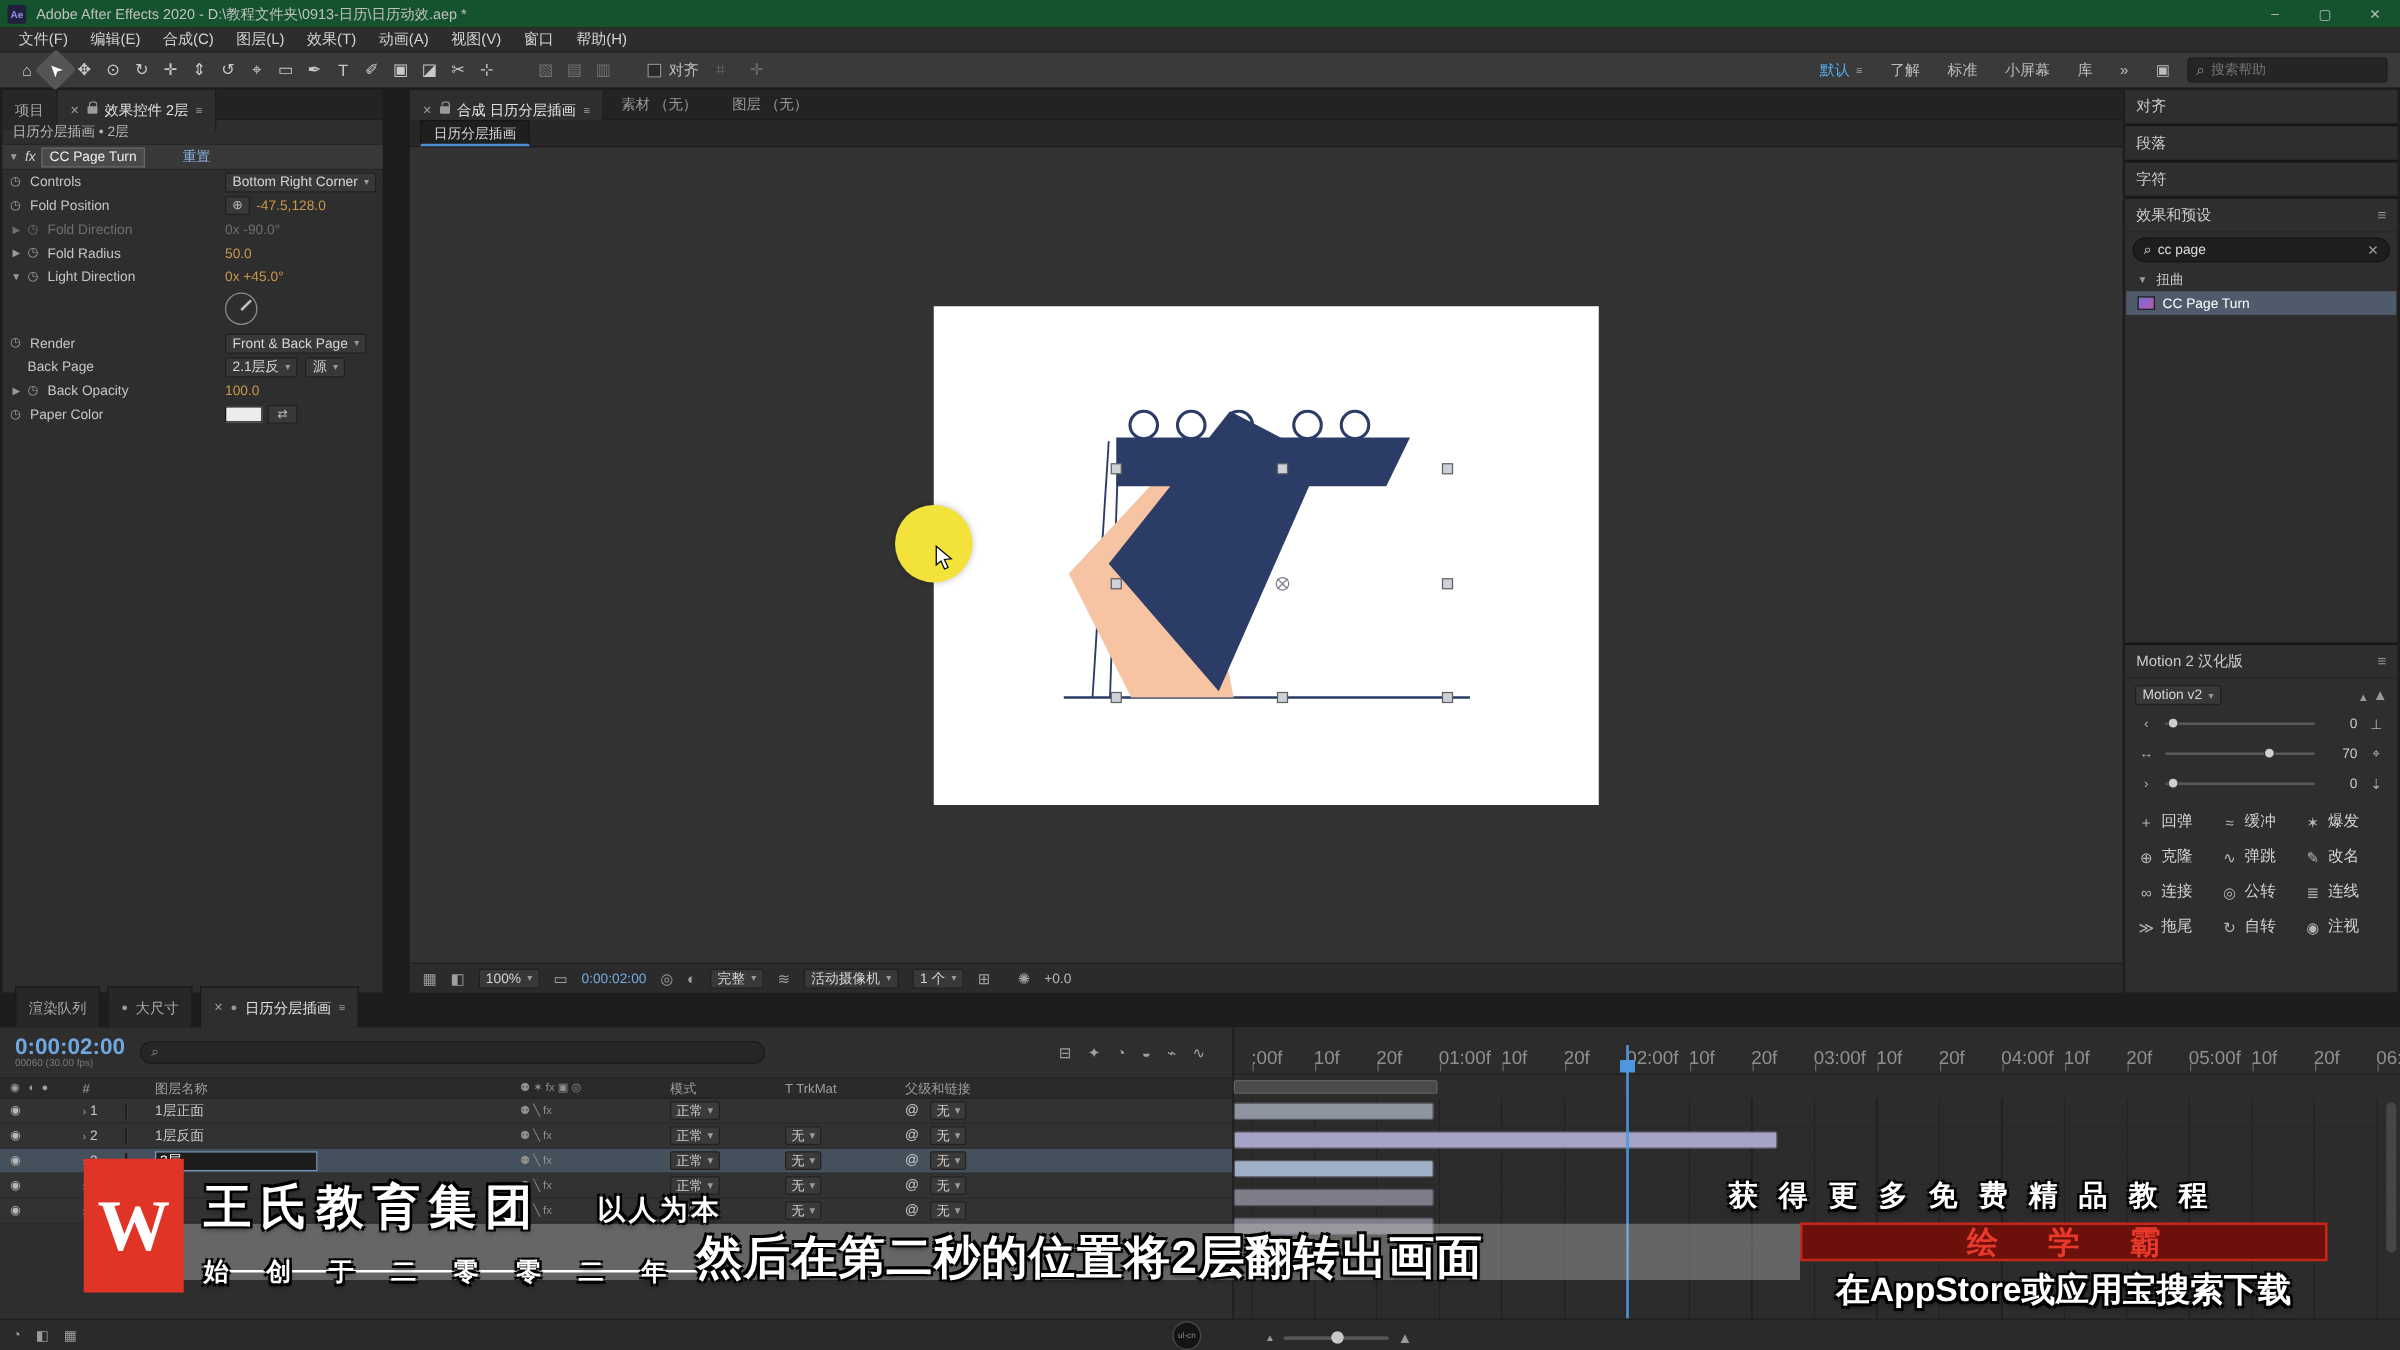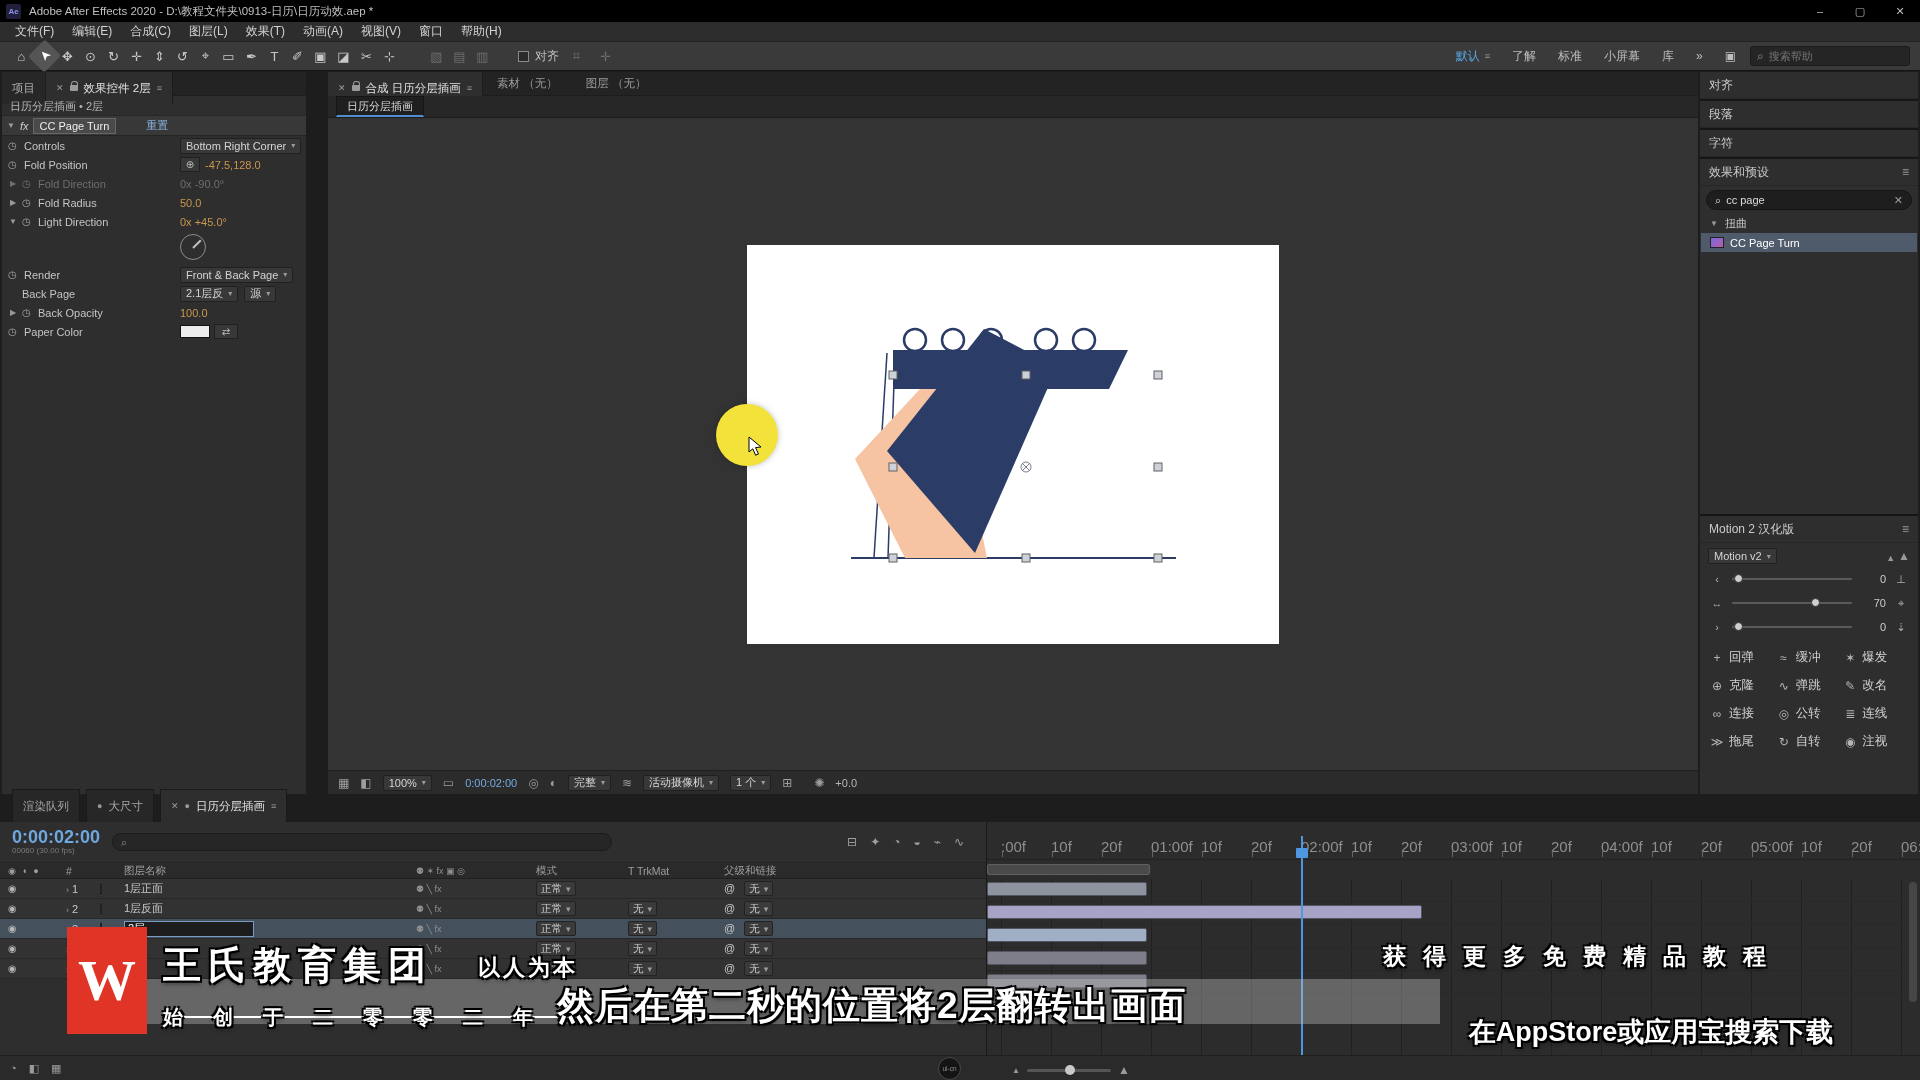--- a/index.html
+++ b/index.html
@@ -1,21 +1,21 @@
 <!DOCTYPE html>
 <html><head>
 <meta charset="utf-8">
 <style>
   * { margin:0; padding:0; box-sizing:border-box; }
   html,body { background:#000; }
   .app { position:relative; width:1920px; height:1080px; background:#1d1d1d;
          font-family:"Liberation Sans","DejaVu Sans",sans-serif; font-size:12px; color:#c5c5c5; overflow:hidden; }
 
   
-  .titlebar { position:absolute; left:0; top:0; right:0; height:22px; background:#000000;
+  .titlebar { position:absolute; left:0; top:0; right:0; height:22px; background:#14532d;
               display:flex; align-items:center; gap:8px; padding-left:6px; color:#c0c0c0; }
   .ae-logo { width:15px; height:15px; background:#20203c; color:#9090e8; font-size:8px; font-weight:bold;
              display:flex; align-items:center; justify-content:center; border-radius:2px; }
   .tb-title { font-size:11.5px; }
   .win-controls { margin-left:auto; display:flex; }
   .win-btn { width:40px; height:22px; display:flex; align-items:center; justify-content:center; font-size:11px; color:#bbb; }
 
   .menubar { position:absolute; left:0; top:22px; right:0; height:19px; background:#2d2d2d;
              display:flex; align-items:center; padding-left:6px; }
   .menu-item { padding:0 9px; font-size:12px; color:#d2d2d2; }
@@ -810,16 +810,19 @@
 
   <div class="banner">
     <div class="b-strip"></div>
     <div class="b-logo">W</div>
     <div class="b-company outline">王氏教育集团</div>
     <div class="b-slogan outline">以人为本</div>
     <div class="b-line"></div>
     <div class="b-since outline">始创于二零零二年</div>
     <div class="b-sub outline">然后在第二秒的位置将2层翻转出画面</div>
     <div class="b-r1 outline">获得更多免费精品教程</div>
+    <div class="b-redbar">
+      <span class="b-brand">绘学霸</span>
+    </div>
     <div class="b-r2 outline">在AppStore或应用宝搜索下载</div>
   </div>
 
 </div>
 
 </body></html>

